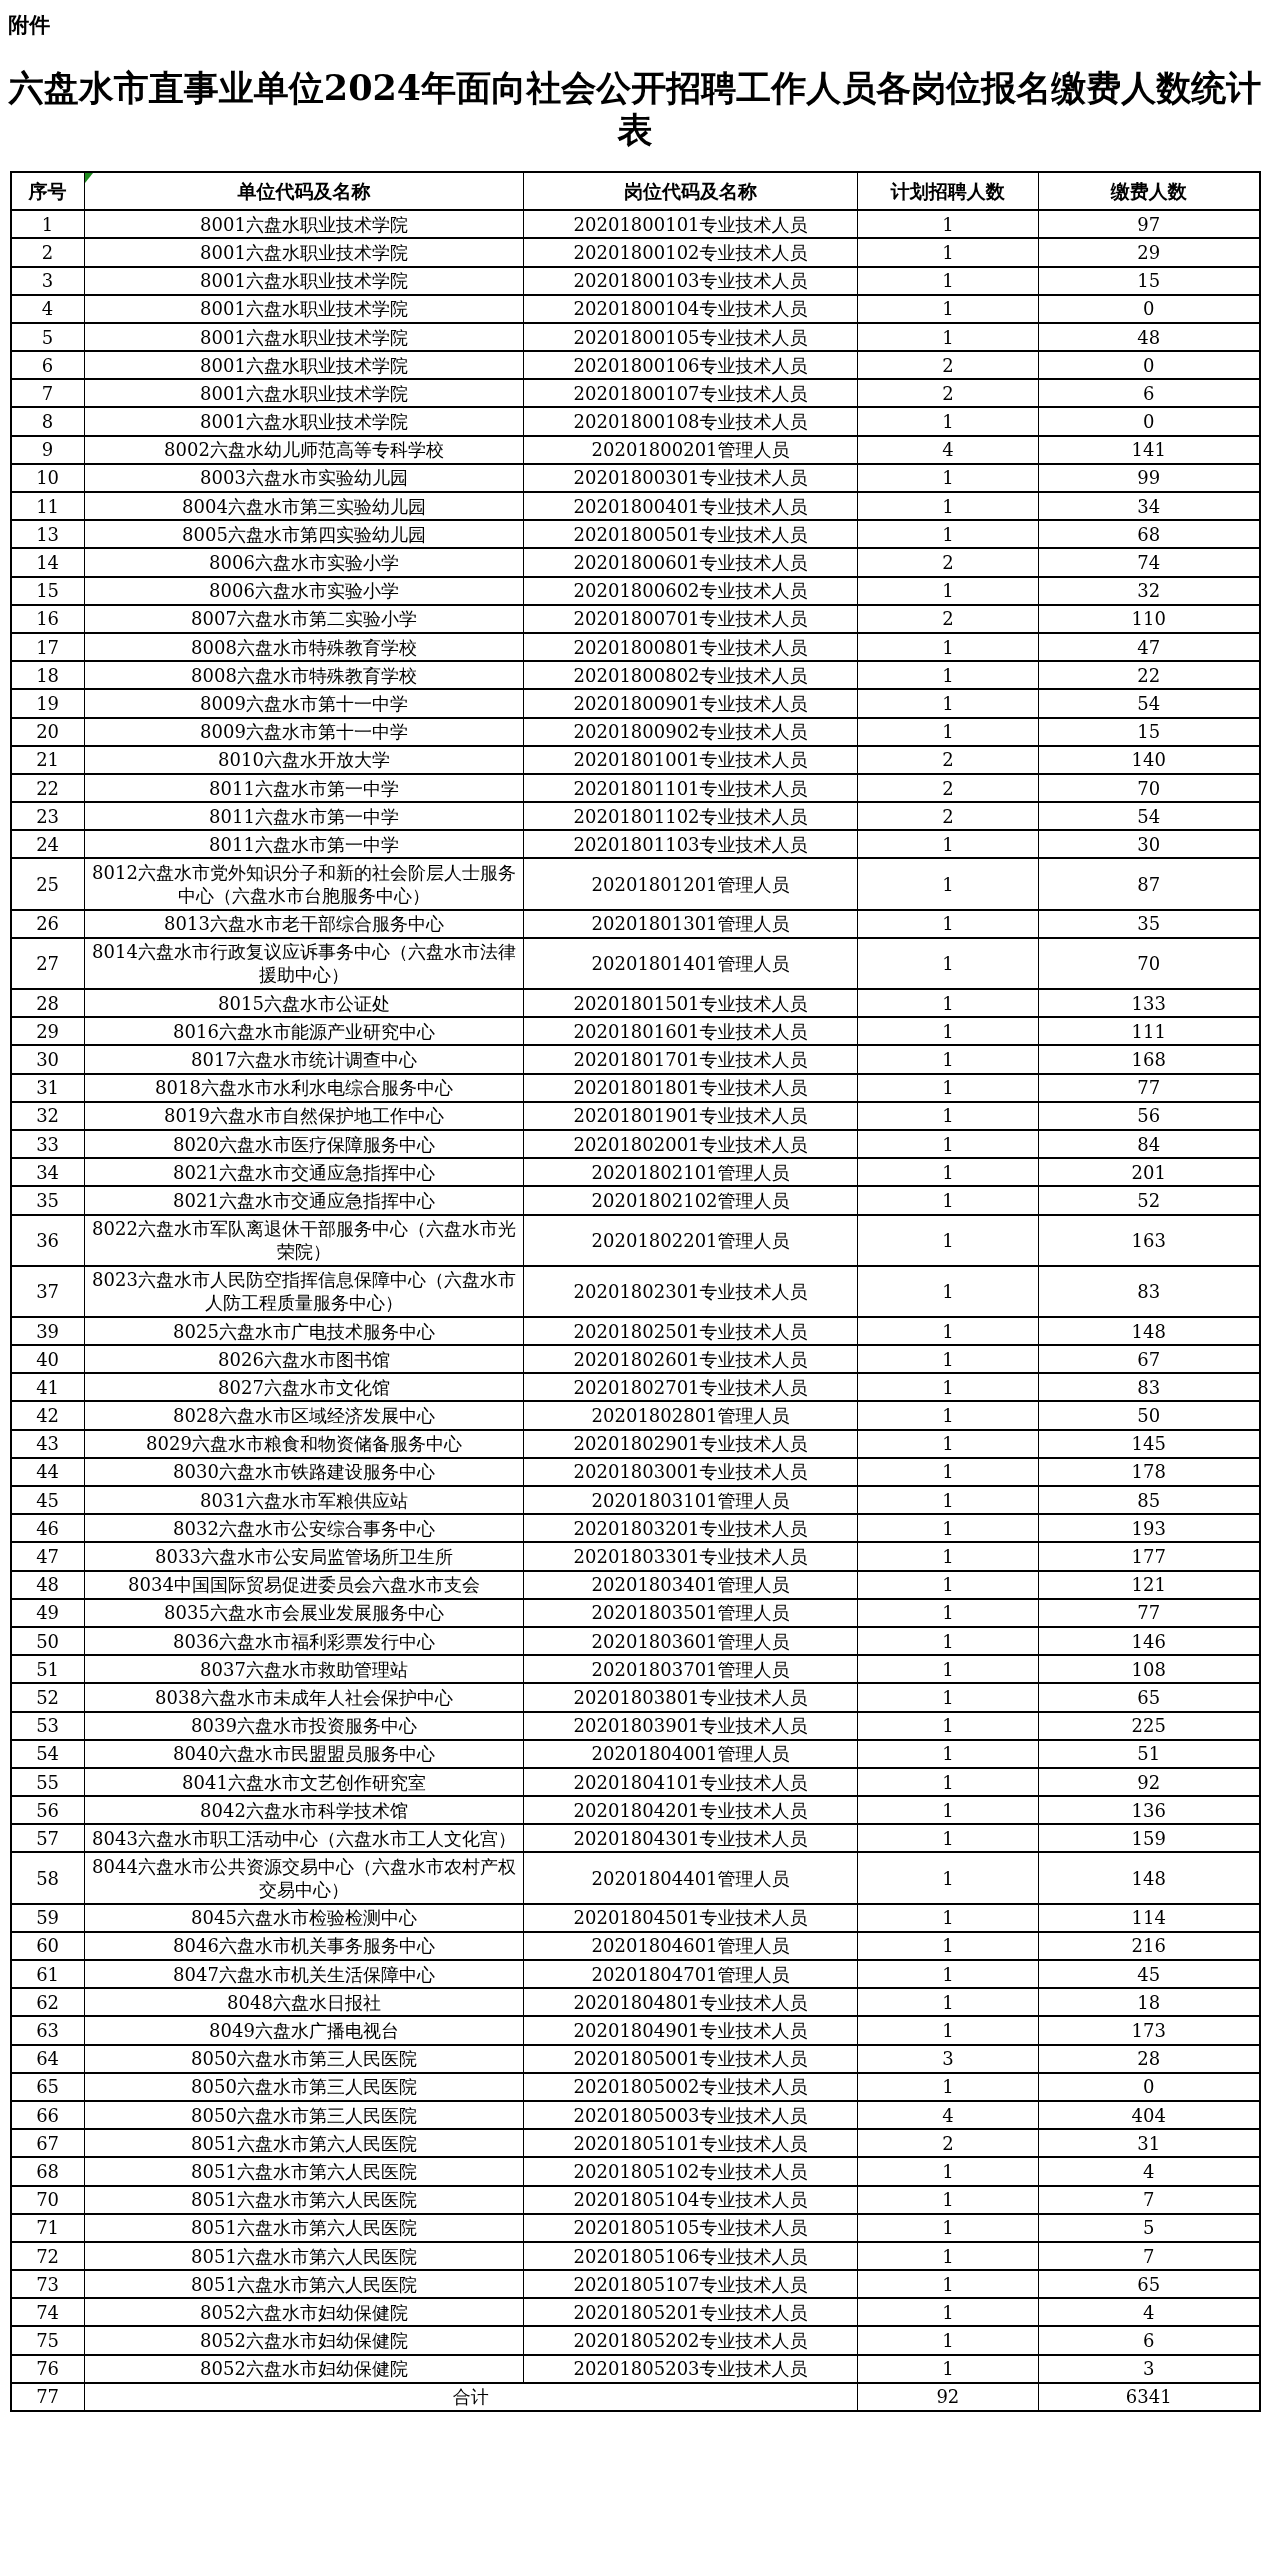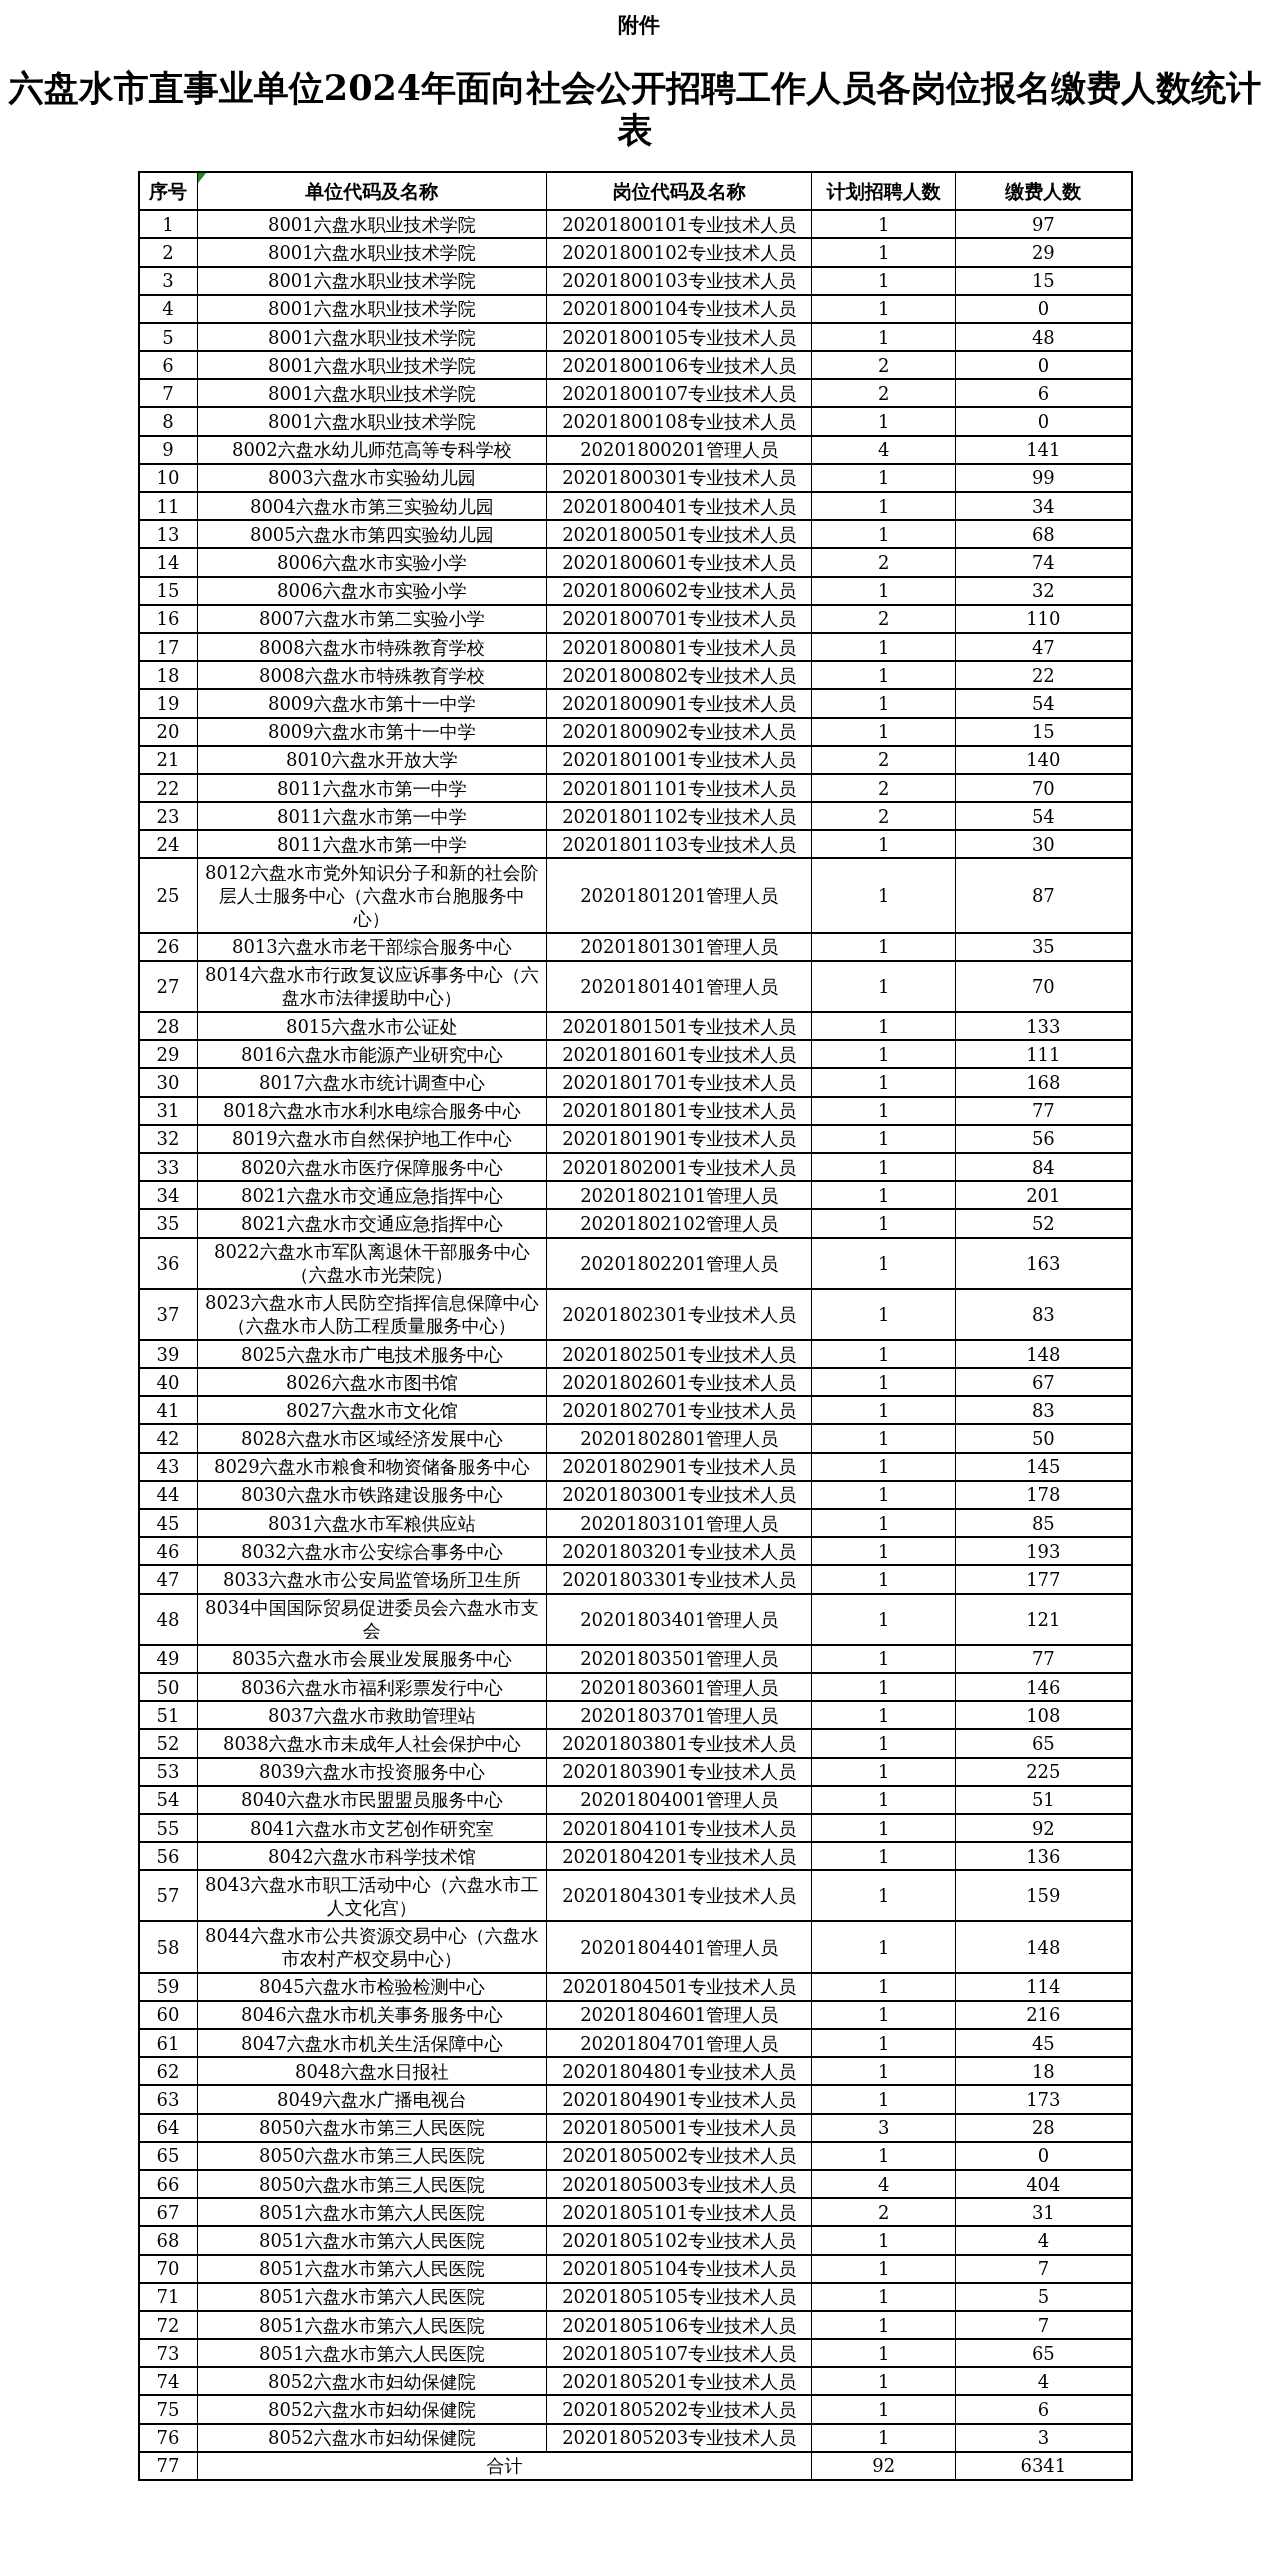--- a/index.html
+++ b/index.html
@@ -11,31 +11,30 @@
     width: 1270px;
     min-height: 2576px;
     color: #000;
     font-family: "DejaVu Serif", "Liberation Serif", serif;
   }
   .attachment {
     font-family: "DejaVu Sans", "Liberation Sans", sans-serif;
     font-weight: 700;
     font-size: 21px;
     margin: 11.4px 0 0 8.2px;
-    text-align: center;
   }
   .title {
     font-size: 35px;
     font-weight: 700;
     text-align: center;
     margin: 28px 8.2px 19.6px 8.2px;
     line-height: 1.2;
   }
   table.stats {
-    width: 995px;
+    width: 1251px;
     margin: 0 auto;
     border-collapse: collapse;
     table-layout: fixed;
     border: 2.5px solid #000;
   }
   .stats th, .stats td {
     border-left: 1.6px solid #000;
     border-right: 1.6px solid #000;
     border-top: 2.5px solid #000;
     border-bottom: 2.5px solid #000;

